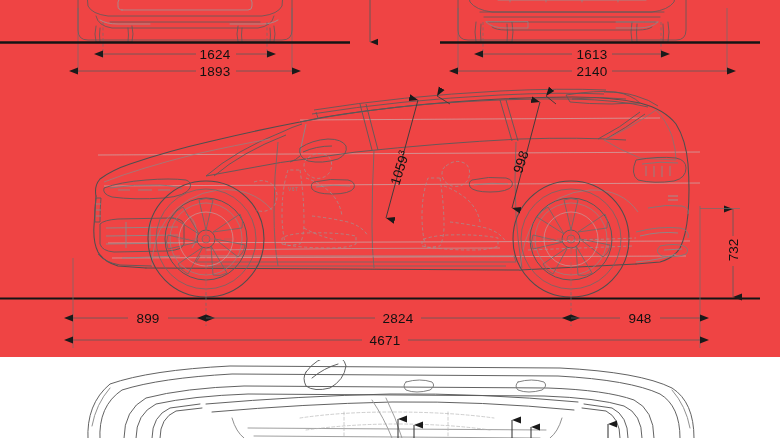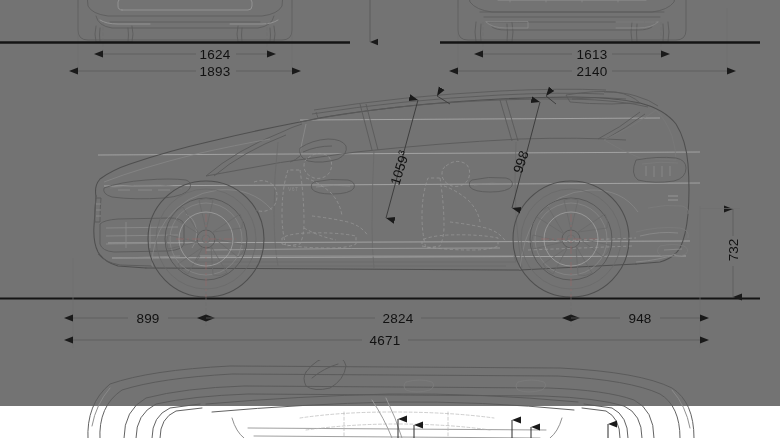--- a/index.html
+++ b/index.html
@@ -1,17 +1,17 @@
 <!DOCTYPE html>
 <html><head>
 <meta charset="utf-8">
 <style>
   html,body{margin:0;padding:0;background:#ffffff;}
   body{width:780px;height:438px;overflow:hidden;font-family:"Liberation Sans",sans-serif;}
-  #stage{position:relative;width:780px;height:406px;background:#737373;}
+  #stage{position:relative;width:780px;height:357px;background:#ef4444;}
   #stage svg{position:absolute;left:0;top:0;}
   .dimtext{font-family:"Liberation Sans",sans-serif;font-size:13.5px;fill:#111111;letter-spacing:.2px;}
   .dimtext-v{font-family:"Liberation Sans",sans-serif;font-size:13.5px;fill:#111111;}
   .sup{font-size:8.5px;}
   .badge{font-family:"Liberation Sans",sans-serif;font-size:5px;fill:#8a8a8a;letter-spacing:.4px;}
 </style>
 </head>
 <body>
 
 <div id="stage">

